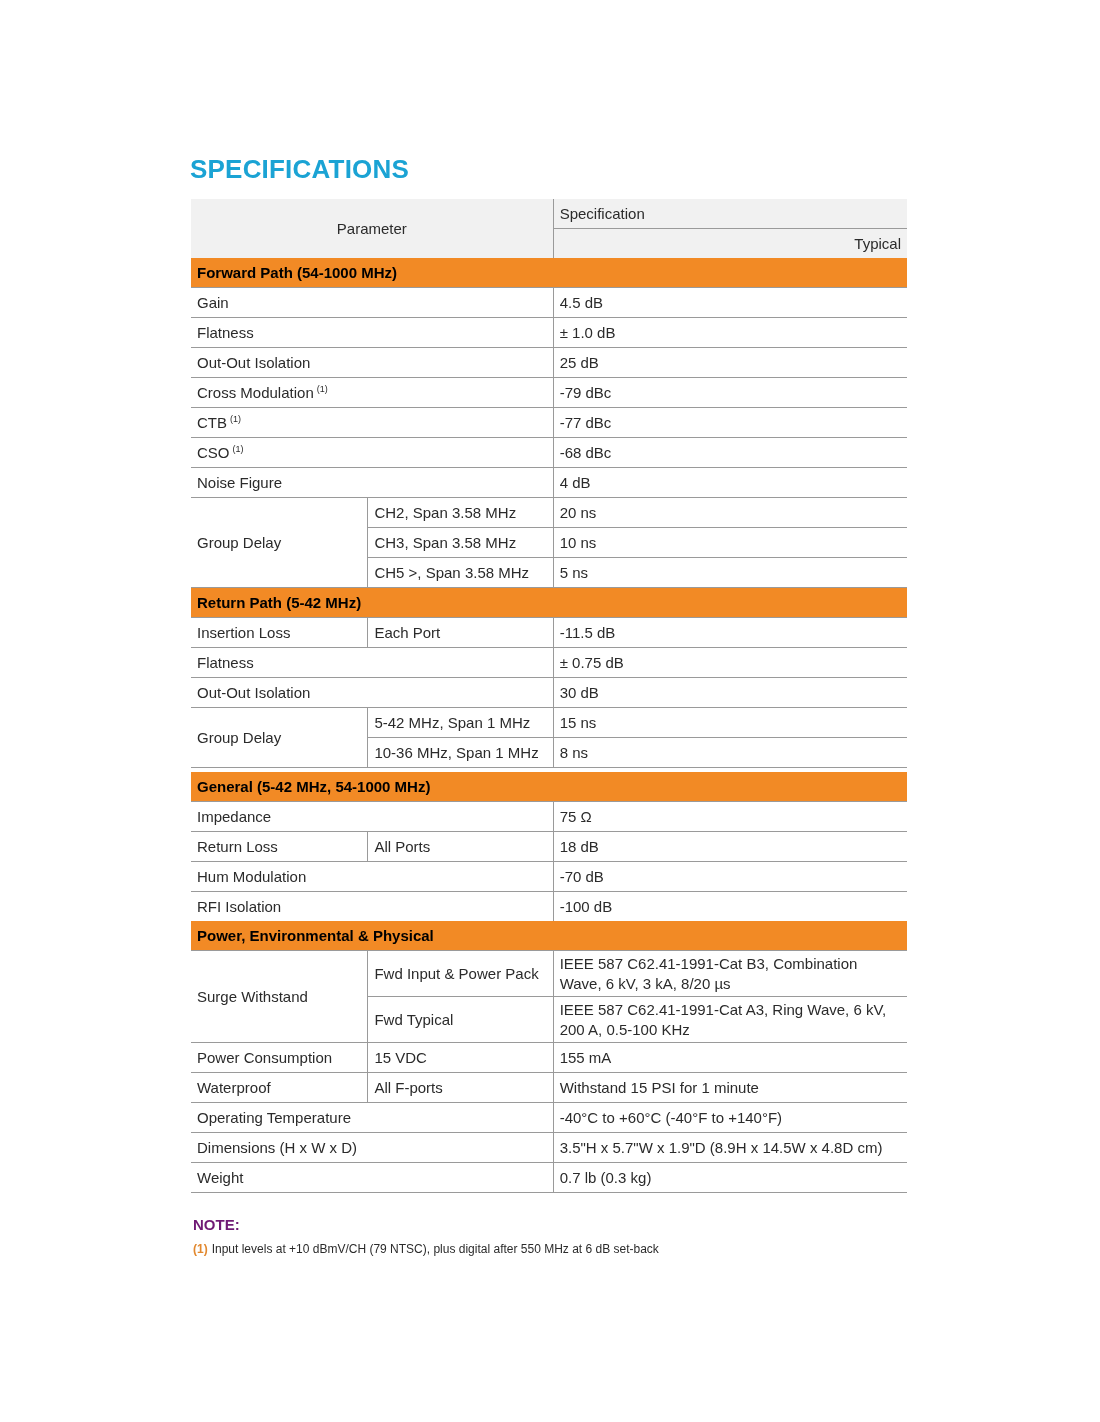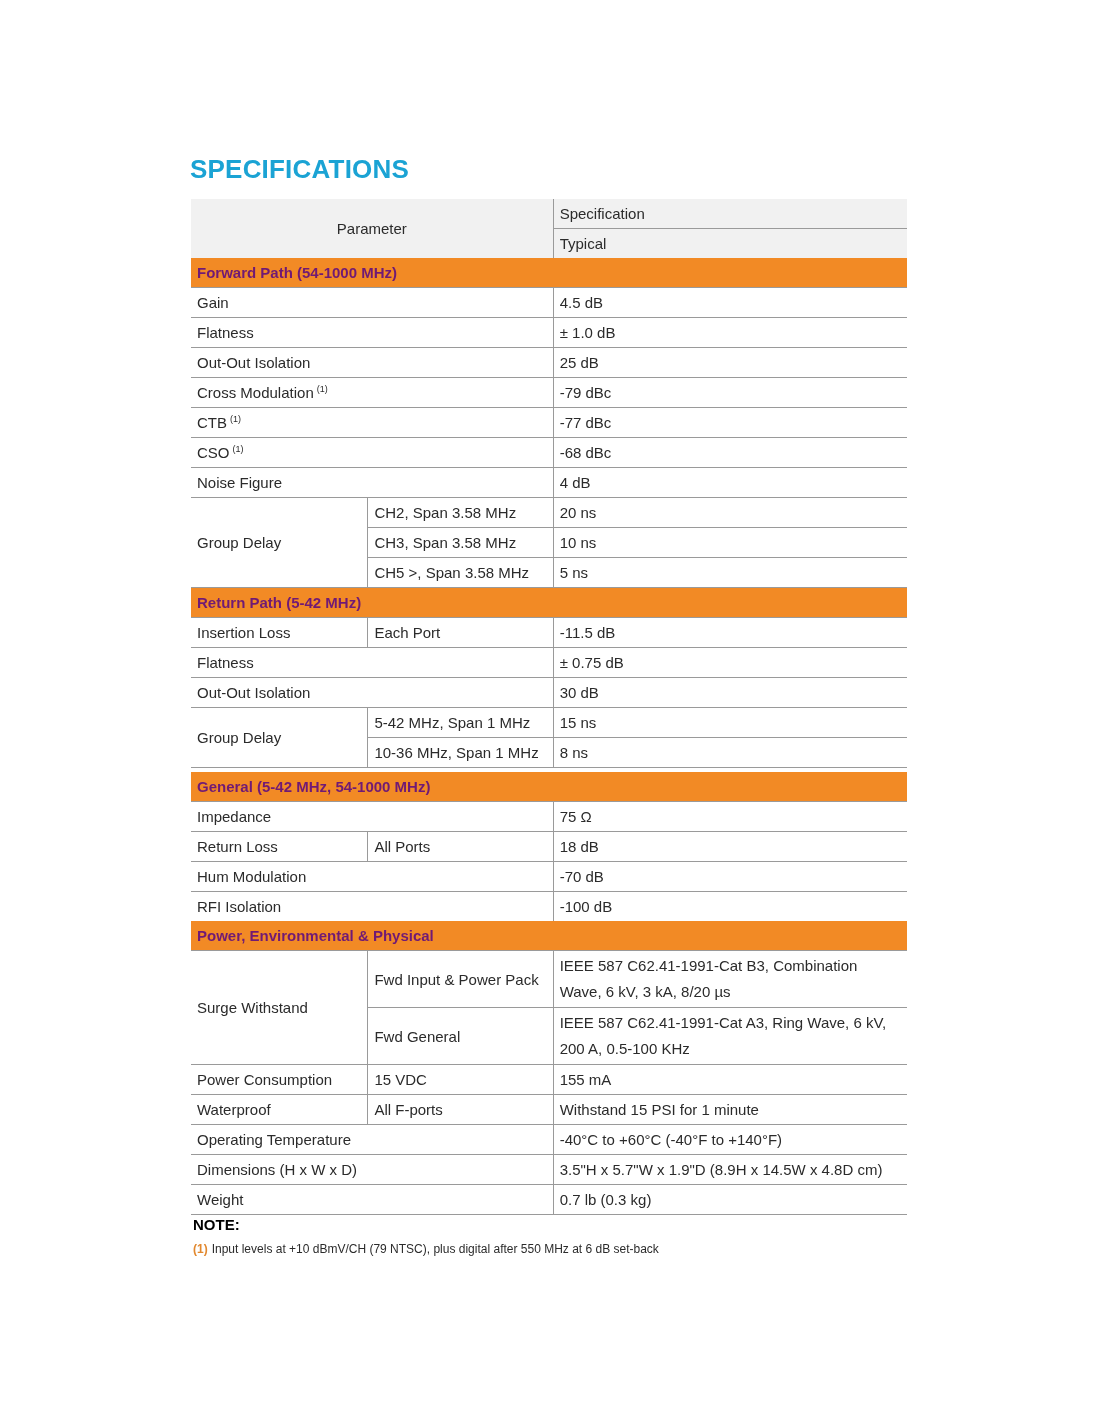--- a/index.html
+++ b/index.html
@@ -5,45 +5,45 @@
   html, body { margin:0; padding:0; background:#ffffff; }
   body { width:1100px; height:1422px; position:relative; font-family:"Liberation Sans", sans-serif; color:#2b2b2b; }
   .title { position:absolute; left:190px; top:154px; font-size:26px; font-weight:bold; color:#1ba3d4; letter-spacing:0.2px;text-align:right; }
   table.spec { position:absolute; left:191px; top:199px; width:716px; border-collapse:collapse; font-size:15px; }
   table.spec td { height:29px; padding:0 6px; border-bottom:1px solid #9a9a9a; vertical-align:middle; }
   .c1 { width:169px; }
   .c2 { width:177px; }
   .c3 { width:338px; }
   .vl { border-left:1px solid #9a9a9a; }
   .hdr td { background:#f1f1f1; font-weight:normal; height:29px; }
-  .sec td { background:#f28a25; color:#701a75; font-weight:bold; border-bottom:none; height:29px; }
+  .sec td { background:#f28a25; color:#000000; font-weight:bold; border-bottom:none; height:29px; }
   .sup { font-size:9px; vertical-align:super; margin-left:3px; }
-  .two td.v3 { line-height:26px; padding-top:2px; padding-bottom:2px; height:41px; }
-  .note-label { position:absolute; left:193px; top:1216px; font-size:15px; font-weight:bold; color:#000000; }
+  .two td.v3 { line-height:20px; padding-top:2px; padding-bottom:2px; height:41px; }
+  .note-label { position:absolute; left:193px; top:1216px; font-size:15px; font-weight:bold; color:#701a75; }
   .note { position:absolute; left:193px; top:1242px; font-size:12px; color:#2b2b2b; }
   .note .num { color:#e2882e; font-weight:bold; margin-right:4px; }
 </style>
 </head>
 <body>
 
 <div class="title">SPECIFICATIONS</div>
 
 <table class="spec">
   <colgroup>
       <col class="c1">
       <col class="c2">
       <col class="c3">
     </colgroup>
   <tbody>
       <tr class="hdr">
     <td colspan="2" rowspan="2" style="border-bottom:none;text-align:center;">Parameter</td>
     <td class="vl">Specification</td>
   </tr>
   <tr class="hdr">
-        <td class="vl" style="border-bottom:none;">Typical</td>
+        <td class="vl" style="border-bottom:none;text-align:right;">Typical</td>
       </tr>
 
   <tr class="sec">
         <td colspan="3">Forward Path (54-1000 MHz)</td>
       </tr>
   <tr>
         <td colspan="2">Gain</td>
         <td class="vl">4.5 dB</td>
       </tr>
   <tr>
@@ -136,21 +136,21 @@
 
   <tr class="sec">
         <td colspan="3">Power, Environmental &amp; Physical</td>
       </tr>
   <tr class="two">
         <td rowspan="2">Surge Withstand</td>
         <td class="vl">Fwd Input &amp; Power Pack</td>
         <td class="vl v3">IEEE 587 C62.41-1991-Cat B3, Combination Wave, 6 kV, 3 kA, 8/20 µs</td>
       </tr>
   <tr class="two">
-        <td class="vl">Fwd General</td>
+        <td class="vl">Fwd Typical</td>
         <td class="vl v3">IEEE 587 C62.41-1991-Cat A3, Ring Wave, 6 kV, 200 A, 0.5-100 KHz</td>
       </tr>
   <tr>
         <td>Power Consumption</td>
         <td class="vl">15 VDC</td>
         <td class="vl">155 mA</td>
       </tr>
   <tr>
         <td>Waterproof</td>
         <td class="vl">All F-ports</td>

